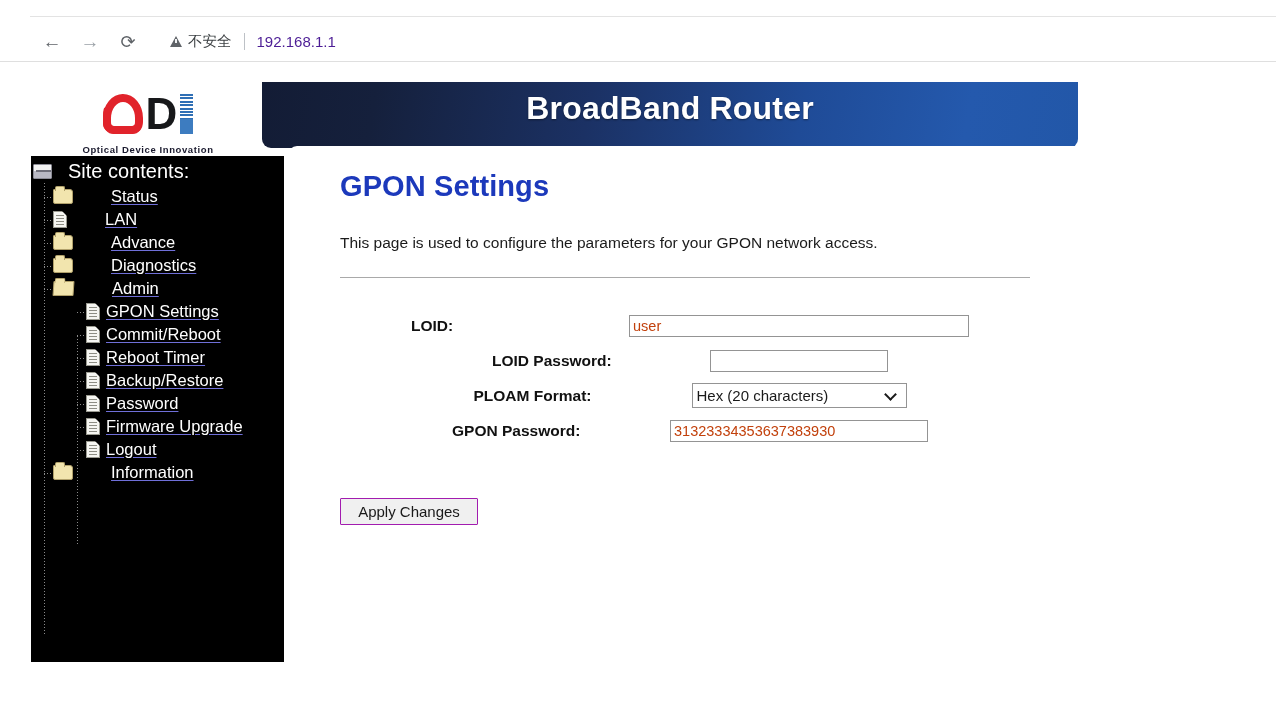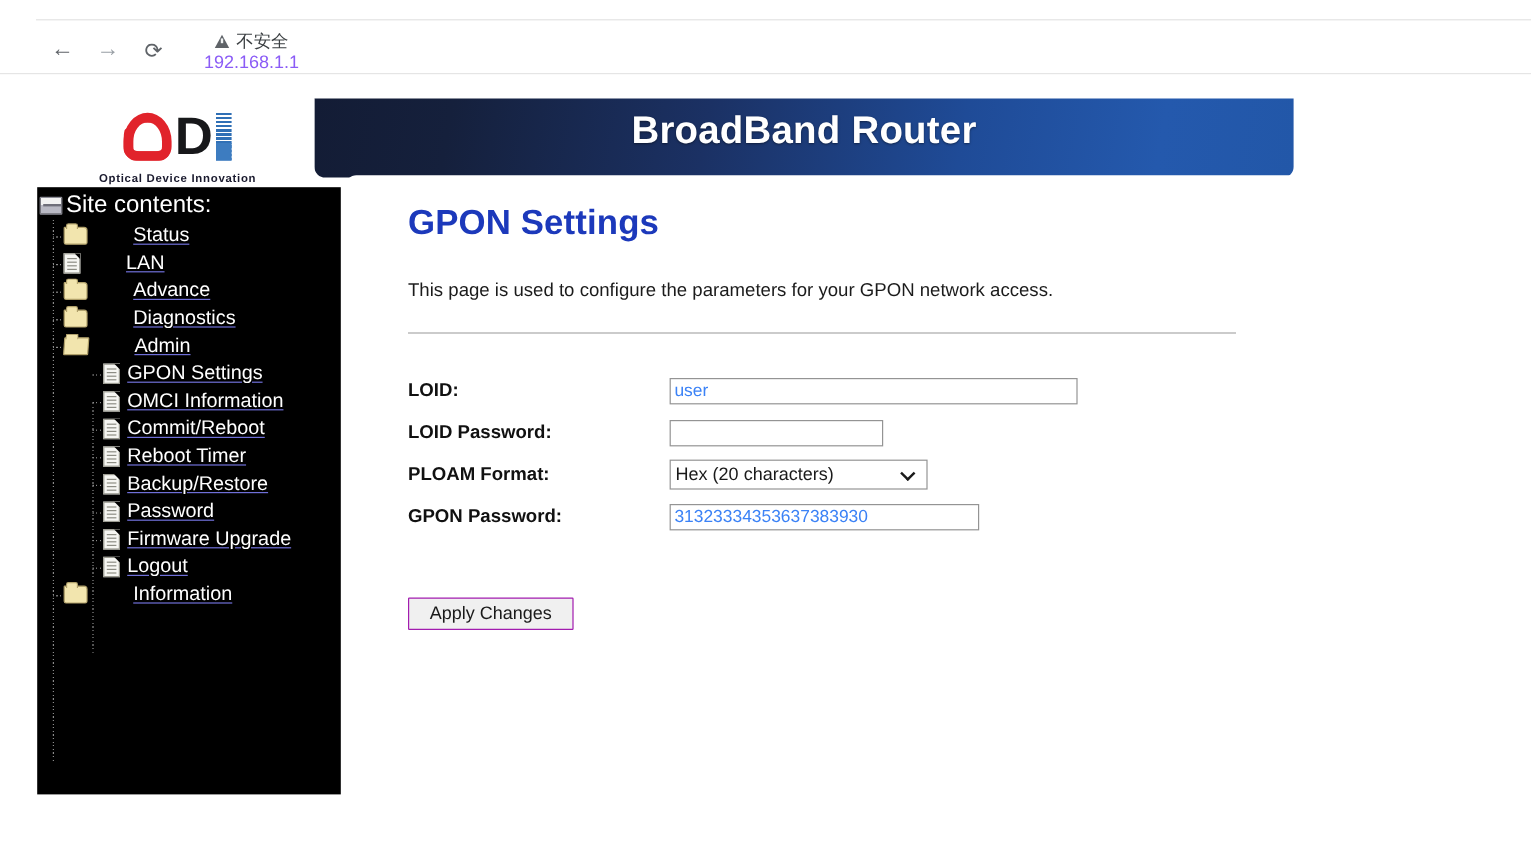--- a/index.html
+++ b/index.html
@@ -36,21 +36,20 @@
   #nav-reload{ left: 114px; font-size: 18px; }
 
   #omnibox {
     position: absolute; left: 158px; top: 25px;
     height: 32px;
     display: flex; align-items: center;
     padding: 0 14px 0 12px;
     border-radius: 16px;
     background: #f1f3f4;
     cursor: text;
-    flex-direction: column;
   }
   #omnibox.plain { background: transparent; }
   #security-warning {
     display: flex; align-items: center; gap: 6px;
     color: #3c4043; font-size: 14.5px;
     white-space: nowrap;
   }
   #warning-triangle {
     display: inline-block;
     width: 0; height: 0;
@@ -64,21 +63,21 @@
     position: absolute;
     left: -1px; top: 3px;
     width: 2px; height: 4px;
     background: #f1f3f4;
   }
   #omnibox-divider {
     width: 1px; height: 17px;
     background: #bdc1c6;
     margin: 0 12px;
   }
-  #url-text { color: #8b5cf6; font-size: 15px; white-space: nowrap; }
+  #url-text { color: #4c1d95; font-size: 15px; white-space: nowrap; }
 
   
   #page {
     position: absolute; left: 0; top: 62px;
     width: 1276px; height: 656px;
     background: #ffffff;
   }
 
   
   #banner {
@@ -168,21 +167,21 @@
     overflow: hidden;
     padding-top: 2px;
   }
   #tree-root {
     display: flex; align-items: center;
     height: 27px;
     padding-left: 2px;
   }
   #tree-root-label {
     color: #ffffff; font-size: 20px;
-    margin-left: 3px;
+    margin-left: 16px;
     white-space: nowrap;
   }
   .tree-item {
     display: flex; align-items: center;
     height: 23px;
     cursor: pointer;
     position: relative;
   }
   .tree-item.lvl1 { padding-left: 22px; gap: 32px; }
   .tree-item.lvl2 { padding-left: 55px; }
@@ -308,33 +307,34 @@
   }
 
   #form-area {
     position: absolute; left: 52px; top: 164px;
     width: 700px;
   }
   .form-row {
     display: flex; align-items: center;
     height: 31px;
     margin-bottom: 4px;
+    justify-content: center;
   }
   .form-label {
     flex: 0 0 218px;
     color: #111111;
     font-size: 15.5px;
     font-weight: bold;
     white-space: nowrap;
   }
   .txt {
     height: 22px;
     border: 1px solid #949494;
     background: #ffffff;
-    color: #3b82f6;
+    color: #c2410c;
     font-family: "Liberation Sans", sans-serif;
     font-size: 14.5px;
     padding: 0 3px;
     border-radius: 0;
     outline: none;
   }
   .txt.w-loid   { width: 340px; }
   .txt.w-pass   { width: 178px; }
   .txt.w-ploam  { width: 258px; }
   .txt.w-serial { width: 155px; }
@@ -454,25 +454,20 @@
           <span class="label">Admin</span>
         </div>
         <div class="tree-item lvl2">
           <span class="hconn" style="left: 46px; top: 12px; width: 9px;"></span>
           <span class="ico ico-page"></span>
           <span class="label">GPON Settings</span>
         </div>
         <div class="tree-item lvl2">
           <span class="hconn" style="left: 46px; top: 12px; width: 9px;"></span>
           <span class="ico ico-page"></span>
-          <span class="label">OMCI Information</span>
-        </div>
-        <div class="tree-item lvl2">
-          <span class="hconn" style="left: 46px; top: 12px; width: 9px;"></span>
-          <span class="ico ico-page"></span>
           <span class="label">Commit/Reboot</span>
         </div>
         <div class="tree-item lvl2">
           <span class="hconn" style="left: 46px; top: 12px; width: 9px;"></span>
           <span class="ico ico-page"></span>
           <span class="label">Reboot Timer</span>
         </div>
         <div class="tree-item lvl2">
           <span class="hconn" style="left: 46px; top: 12px; width: 9px;"></span>
           <span class="ico ico-page"></span>

